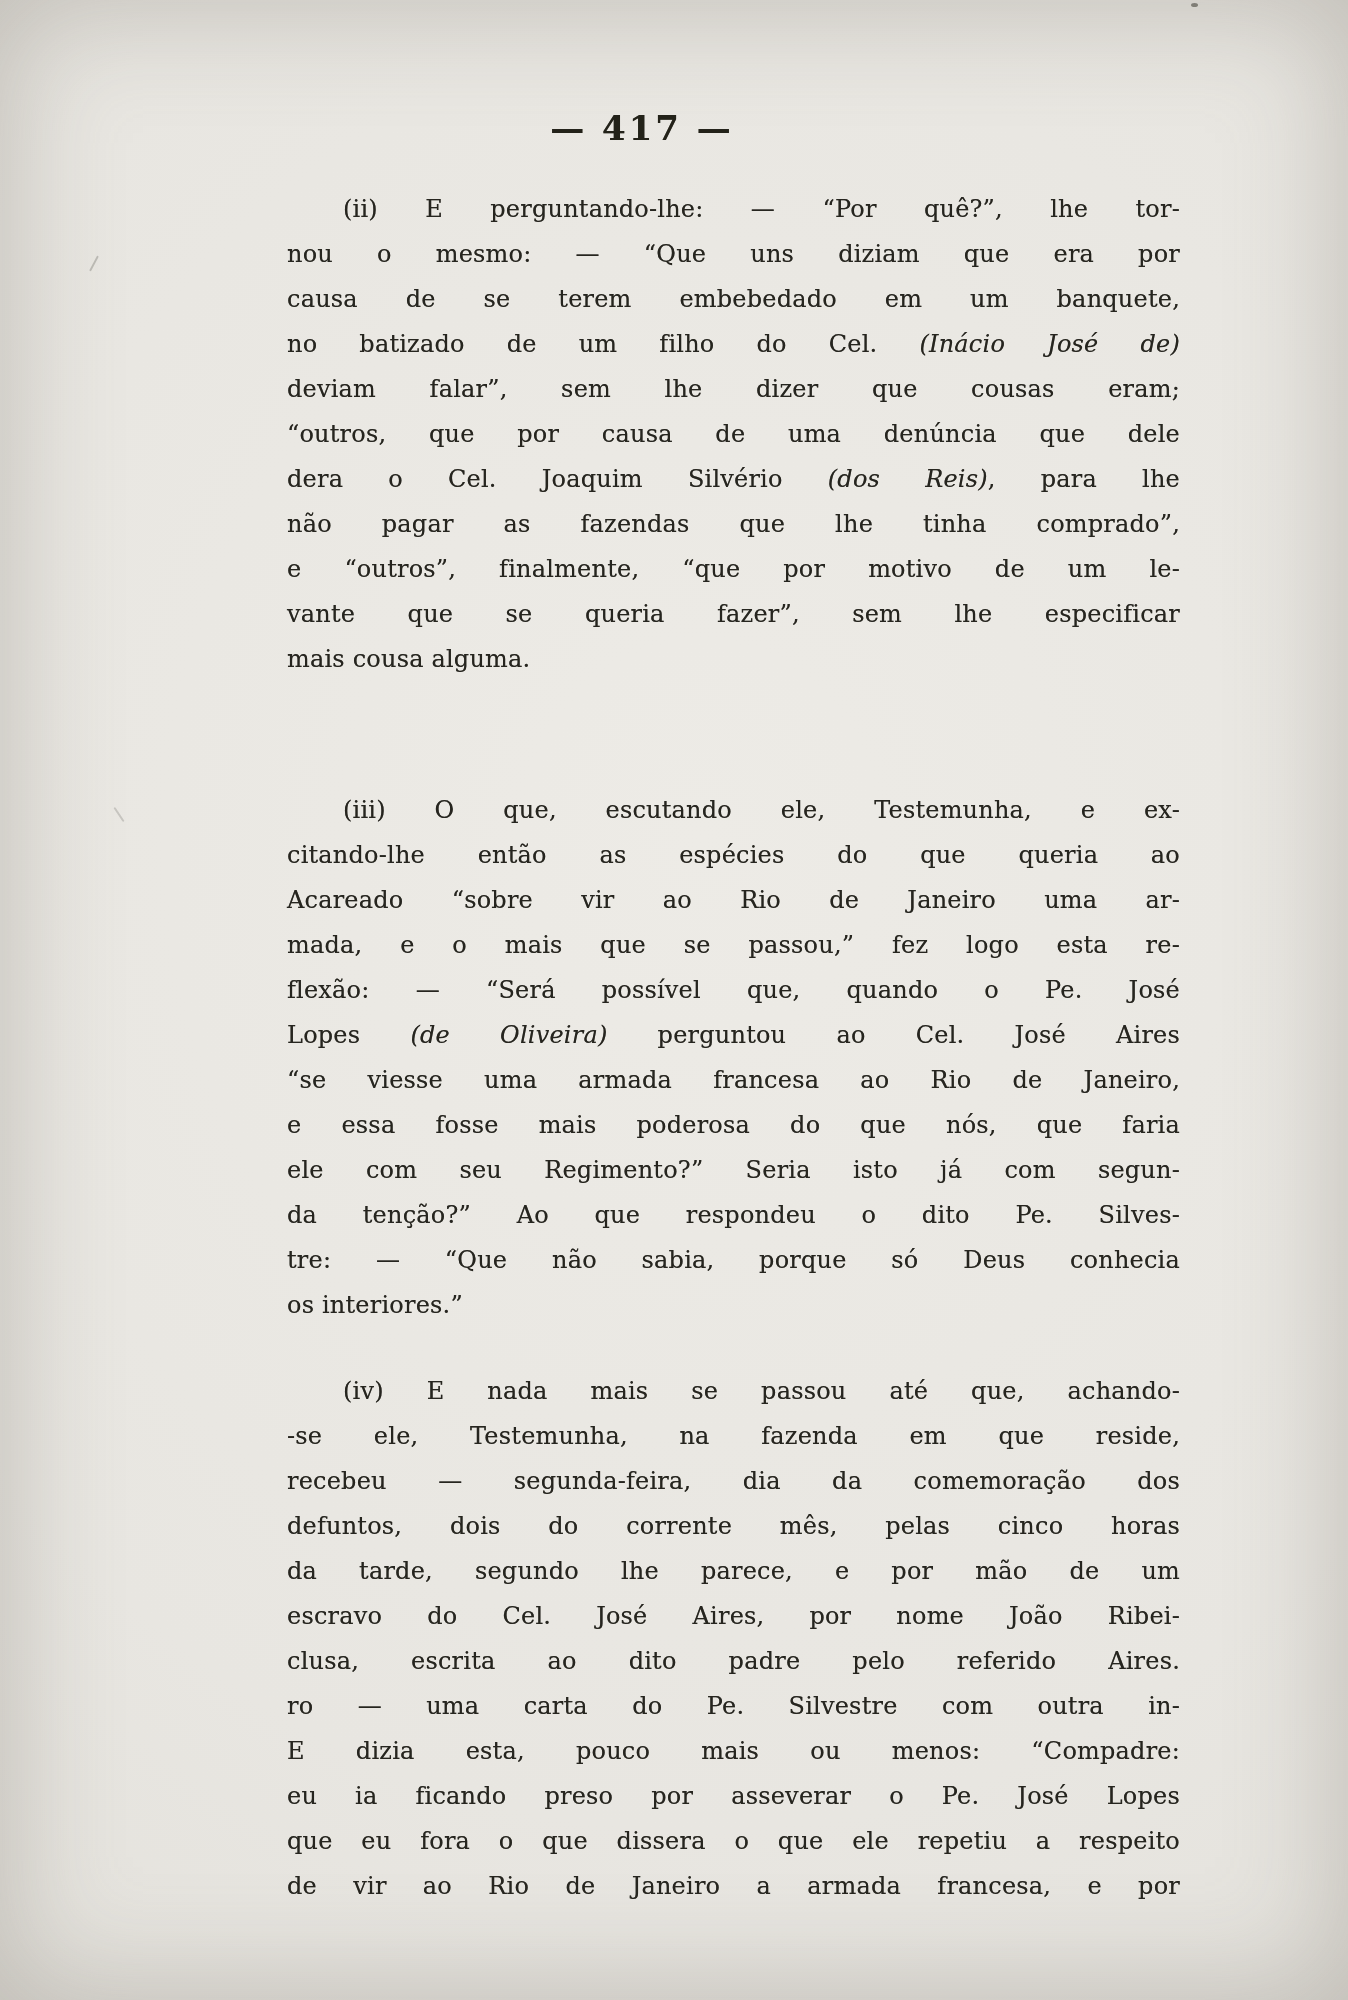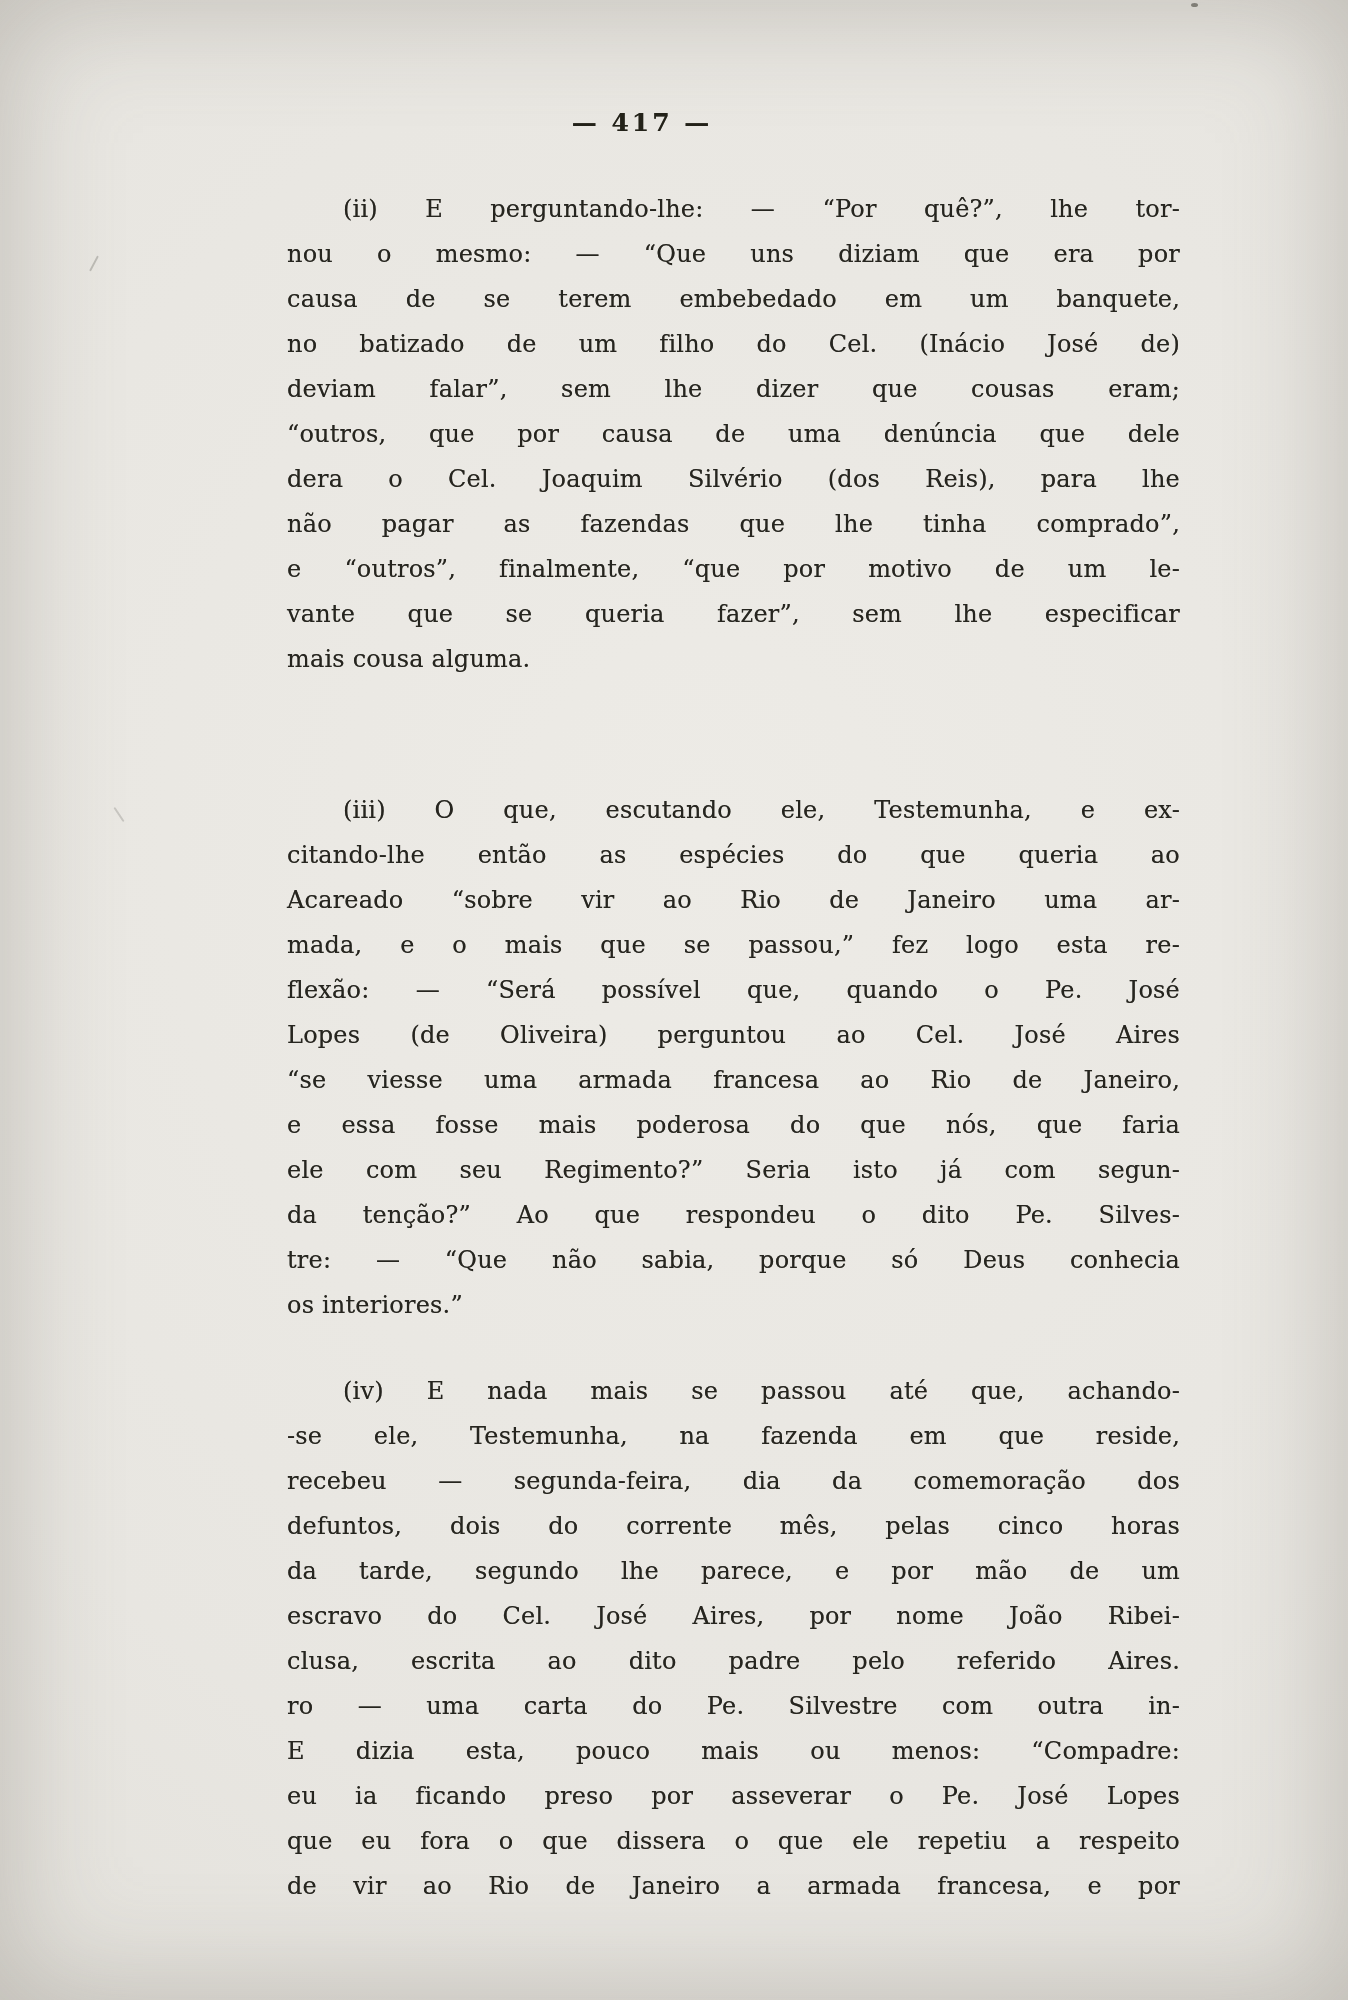--- a/index.html
+++ b/index.html
@@ -14,21 +14,21 @@
     box-shadow: inset 0 0 110px 12px rgba(112,107,97,0.30);
     font-family: "DejaVu Serif", "Liberation Serif", serif;
     color: #26251f;
   }
   .pagenum {
     position: absolute;
     top: 108px;
     left: 287px;
     width: 710px;
     text-align: center;
-    font-size: 25px;
+    font-size: 34px;
     font-weight: 600;
     letter-spacing: 3px;
     color: #232219;
     text-shadow: 0 0 0.6px rgba(35,34,25,0.55);
   }
   .para {
     position: absolute;
     left: 287px;
     width: 893px;
   }
@@ -36,21 +36,21 @@
     font-size: 24px;
     line-height: 45px;
     text-align: justify;
     text-align-last: justify;
     white-space: normal;
     letter-spacing: 0.2px;
     text-shadow: 0 0 0.6px rgba(38,37,31,0.55);
   }
   .ln.first { text-indent: 56px; }
   .ln.end   { text-align-last: left; }
-  .it       { }
+  .it       { font-style: italic; }
   #para-ii  { top: 187px;  }
   #para-iii { top: 748px; margin-top: 40px;  }
   #para-iv  { top: 1369px; }
   .artifact { position: absolute; background: rgba(58,56,50,0.55); }
   .artifact.dot   { width: 7px; height: 4px; border-radius: 50%; }
   .artifact.slash { width: 2px; height: 17px; border-radius: 1px; }
 </style>
 </head>
 <body>
 

